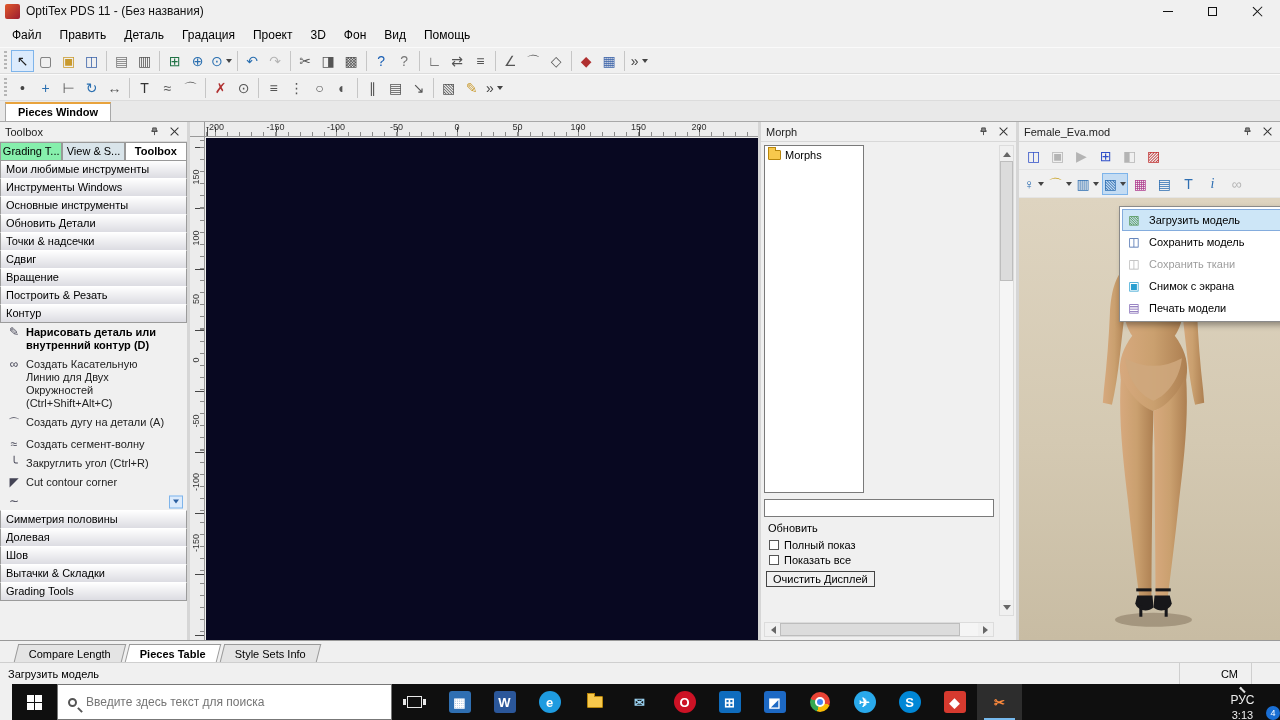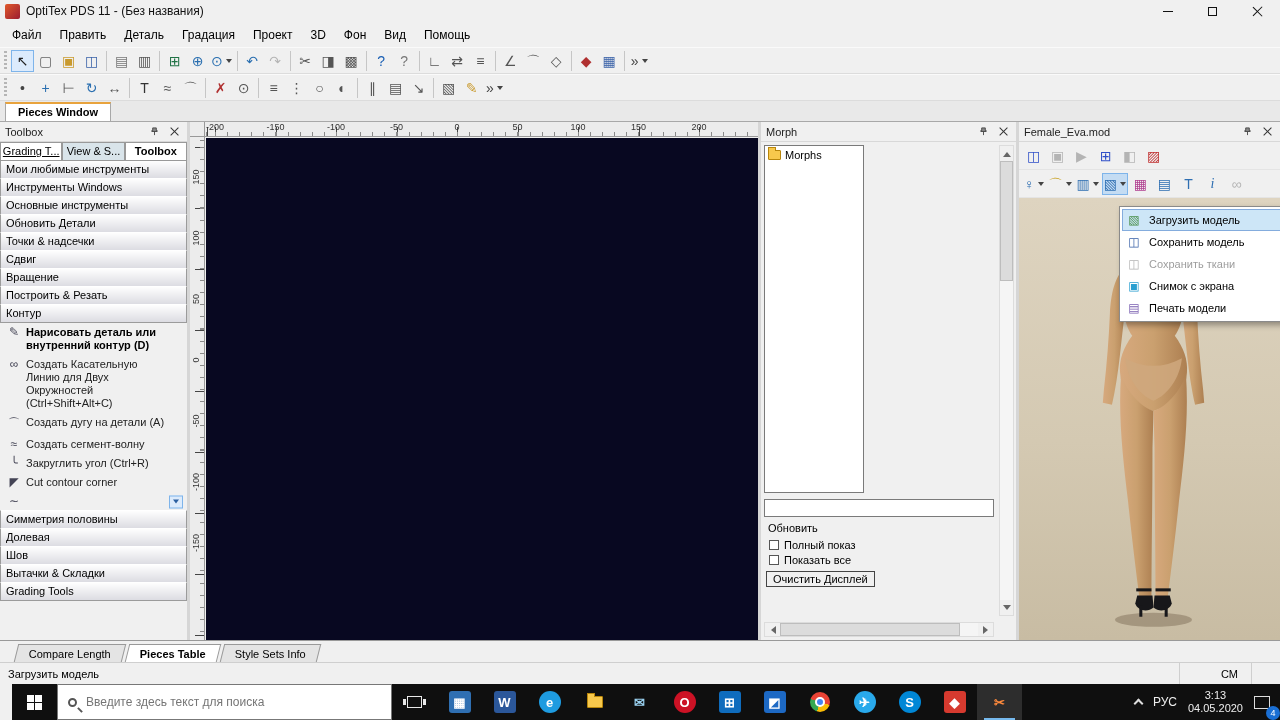--- a/index.html
+++ b/index.html
@@ -55,21 +55,21 @@
   .close-ico { position:relative; width:9px; height:9px; }
   .close-ico span { position:absolute; left:4px; top:-1px; width:1.2px; height:11px; background:#333; }
   .close-ico .x1 { transform:rotate(45deg); } .close-ico .x2 { transform:rotate(-45deg); }
 
   
   .toolbox { width:190px; flex:none; background:#f0f0f0; border-right:3px solid #d6d6d6;
              display:flex; flex-direction:column; }
   .tbx-tabs { display:flex; height:19px; border-bottom:1px solid #999; background:#e2e2e2; }
   .tbx-tab { flex:1; text-align:center; line-height:17px; border:1px solid #999; border-bottom:none;
              background:#ddd; white-space:nowrap; overflow:hidden; font-size:11px; }
-  .tbx-tab:nth-child(1){ background:#ffffff;text-decoration:underline; }
+  .tbx-tab:nth-child(1){ background:#86efac; }
   .tbx-tab:nth-child(2){ background:#d9e4ea; }
   .tbx-tab.active { background:#fff; font-weight:bold; }
   .toolbox-list { flex:1; overflow:hidden; }
   .cat-bar { height:19px; line-height:17px; padding:0 5px; font-size:11px;
              background:linear-gradient(#fefefe,#dcdce2); border:1px solid #9b9b9b;
              border-top:1px solid #fff; margin-top:-1px; }
   .tool-item { display:flex; align-items:flex-start; gap:5px; padding:3px 16px 3px 7px; position:relative; }
   .tool-glyph { width:14px; flex:none; font-size:12px; color:#445; margin-top:-1px; text-align:center; }
   .tool-label { font-size:11px; line-height:13px; color:#222; }
   .tool-item.bold .tool-label { font-weight:bold; color:#000; }
@@ -189,21 +189,21 @@
   .tv-icon::after  { content:""; position:absolute; right:-5px; top:2px; width:3px; height:6px; background:#e8e8e8; }
   .tb-app.active { background:#2d2d2d; }
   .tb-app.active::after { content:""; position:absolute; bottom:0; left:7px; right:7px; height:2px; background:#76b9ed; }
   .app-glyph { width:22px; height:22px; display:flex; align-items:center; justify-content:center;
                font-size:13px; font-weight:bold; border-radius:3px; }
   .icon-chrome { width:20px; height:20px; border-radius:50%; position:relative; background:#ea4335;
                  background:conic-gradient(#ea4335 0 30%,#fbbc05 30% 55%,#34a853 55% 80%,#ea4335 80% 100%); }
   .icon-chrome::after { content:""; position:absolute; inset:5px; background:#4285f4;
                         border:2px solid #fff; border-radius:50%; }
   .taskbar .folder { width:16px; height:12px; }
-  .tray { margin-left:auto; display:flex; align-items:center; gap:11px; padding:2px 10px; position:relative; }
+  .tray { margin-left:auto; display:flex; align-items:center; gap:2px; padding:2px 10px; position:relative;flex-direction:column; }
   .chevron { width:7px; height:7px; border-left:2px solid #ddd; border-top:2px solid #ddd;
              transform:rotate(45deg); margin-top:3px; }
   .lang { font-size:12px; }
   .clock { text-align:center; font-size:11px; line-height:13px; }
   .action-icon { width:16px; height:13px; border:1px solid #ddd; }
   .badge { position:absolute; right:0; bottom:0; min-width:14px; height:14px; border-radius:50%;
            background:#1a6fd4; color:#fff; font-size:9px; display:flex; align-items:center;
            justify-content:center; }
 </style>
 </head>

